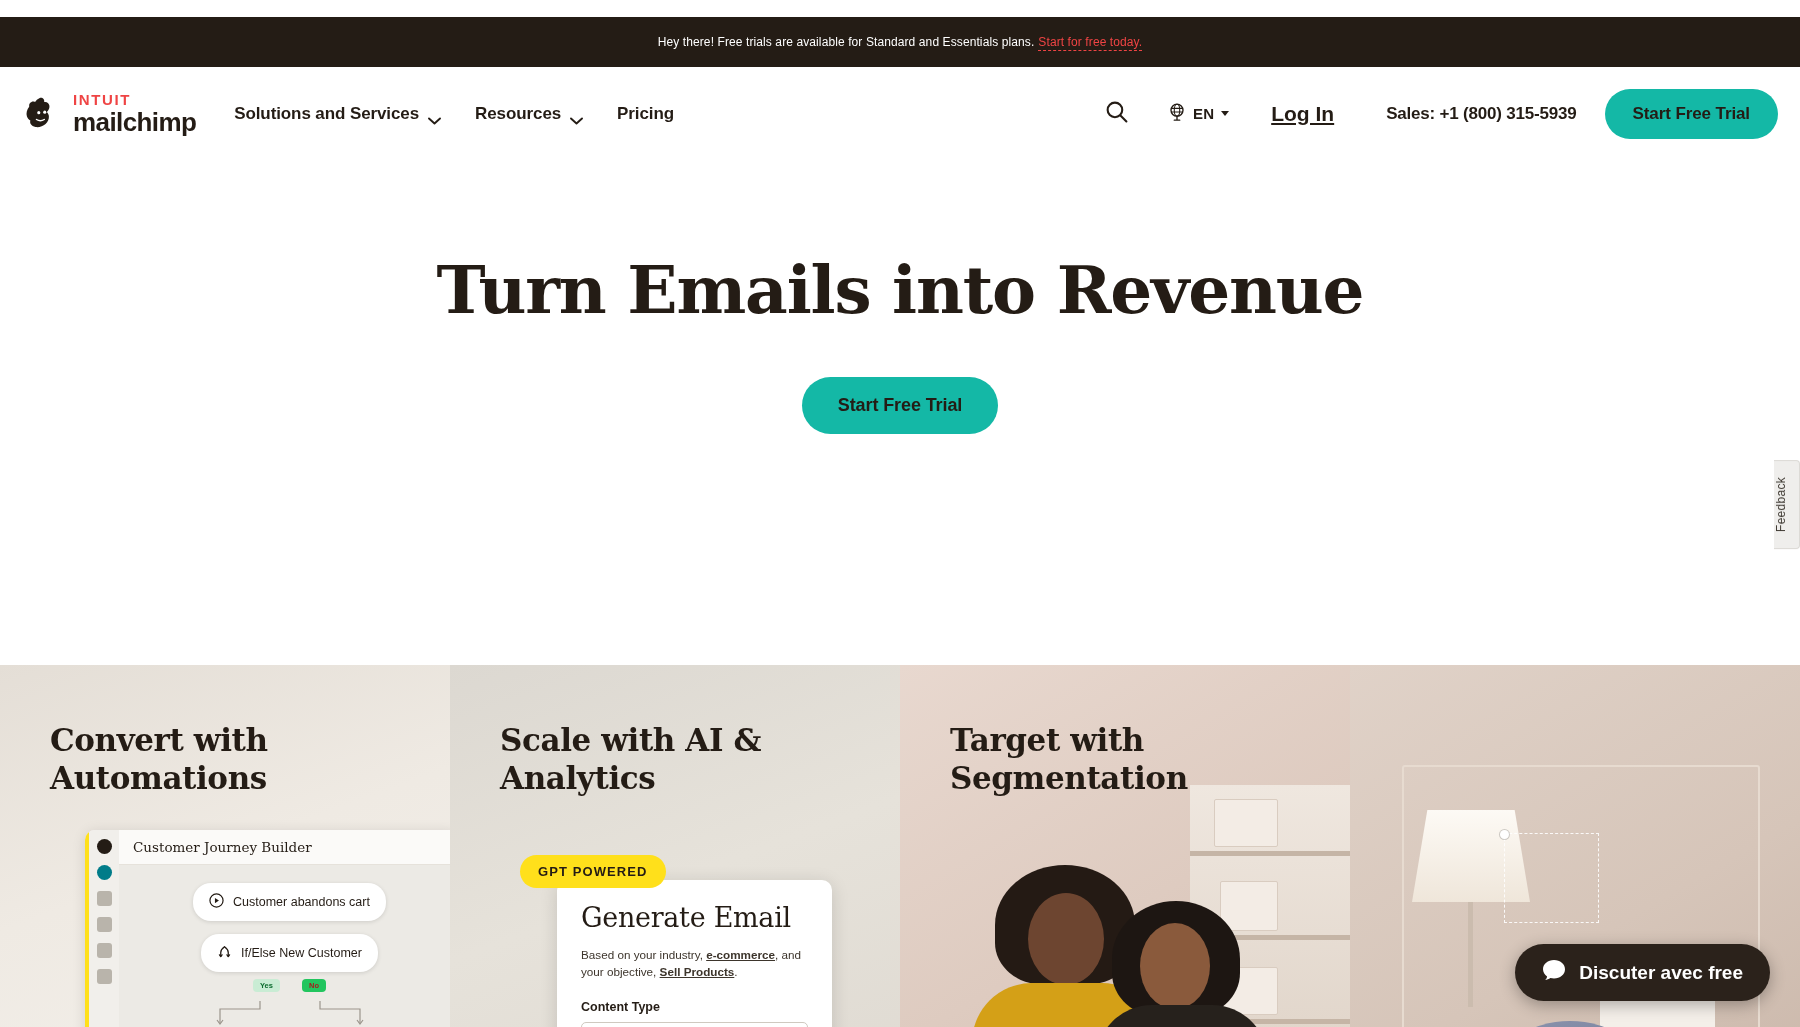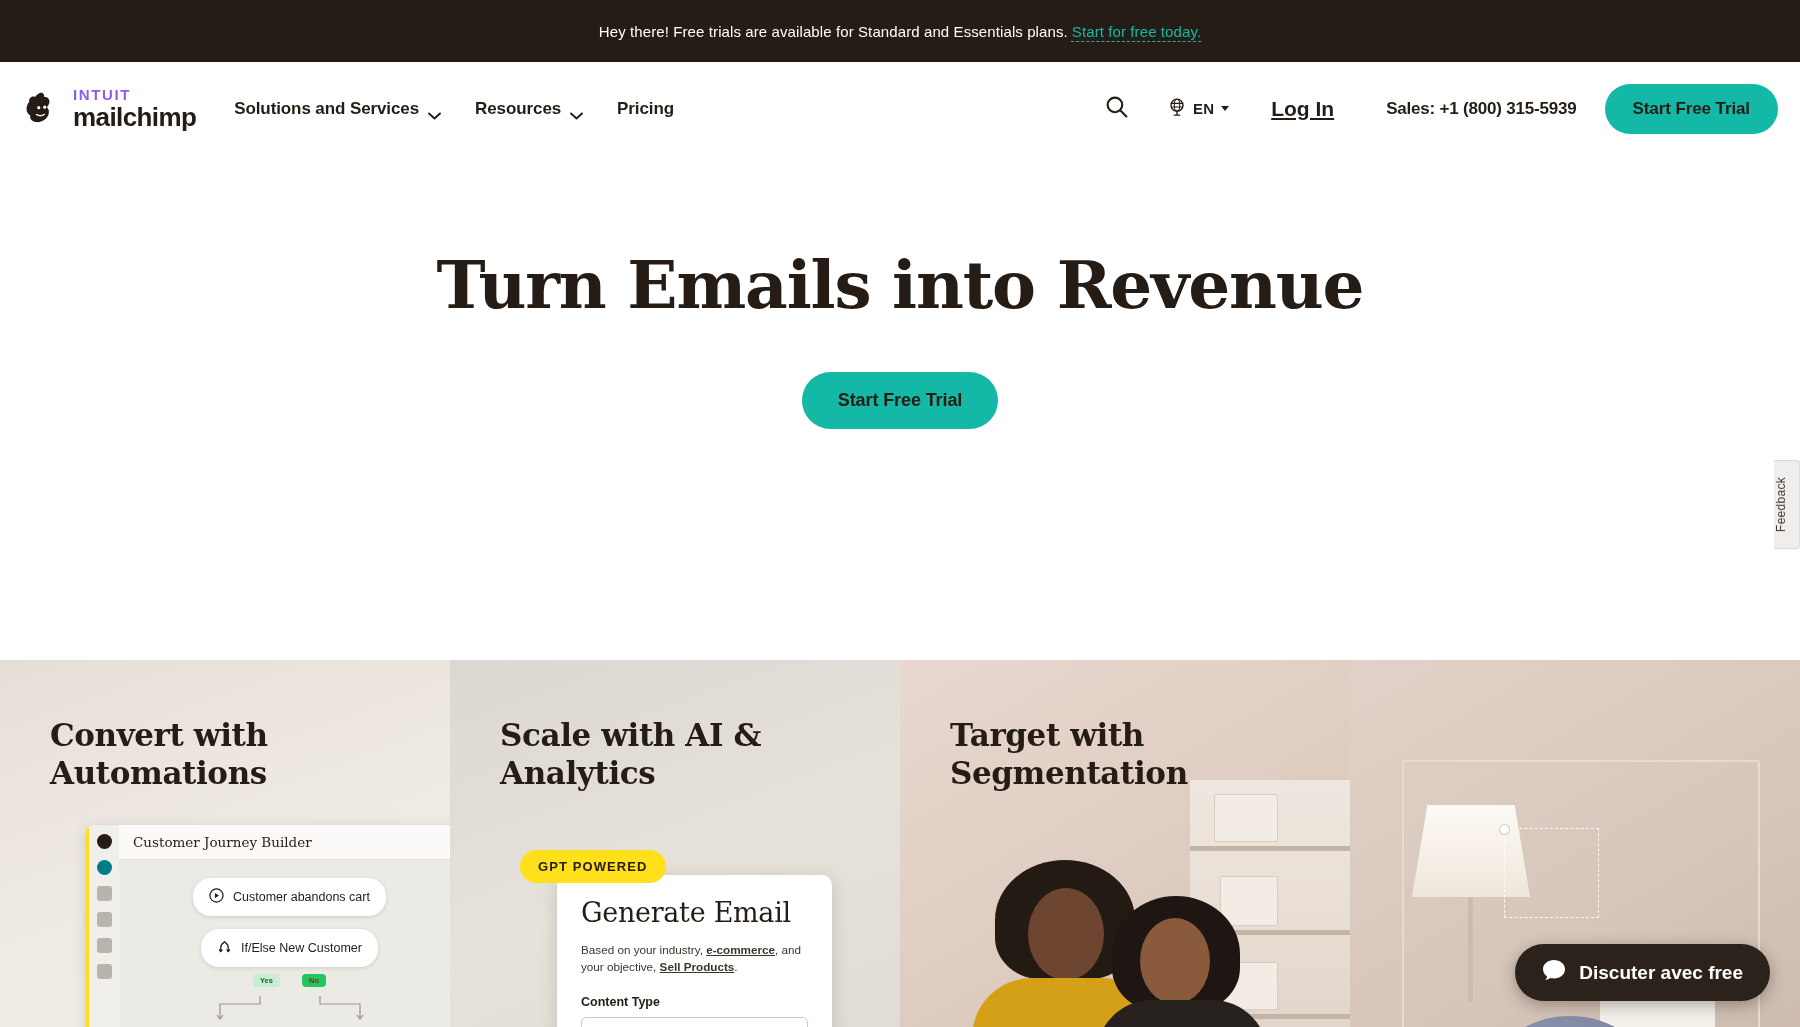--- a/index.html
+++ b/index.html
@@ -6,40 +6,40 @@
   html,body { width:1800px; height:1027px; overflow:hidden; }
   body {
     font-family:"Liberation Sans", sans-serif;
     background:#ffffff;
     color:#241c15;
     -webkit-font-smoothing:antialiased;
   }
 
   
   .promo-banner{
-    height:62px; background:#241c15; color:#ffffff;
+    height:50px; background:#241c15; color:#ffffff;
     display:flex; align-items:center; justify-content:center;
-    font-size:15px; letter-spacing:.1px;
+    font-size:12px; letter-spacing:.1px;margin-top:17px;
   }
   .promo-banner .promo-text{ white-space:pre; }
   .promo-link{
-    color:#14b8a6; text-decoration:underline;
+    color:#ef4444; text-decoration:underline;
     text-decoration-style:dashed; text-underline-offset:4px;
     text-decoration-thickness:1px; cursor:pointer; margin-left:4px;
   }
 
   
   header.site-header{
     height:93px; background:#fff; display:flex; align-items:center;
     padding:0 22px 0 20px; position:relative;
   }
   .logo-wrap{ display:flex; align-items:center; gap:9px; margin-right:38px; cursor:pointer; }
   .logo-mark{ width:44px; height:44px; flex:0 0 44px; }
   .logo-word{ display:flex; flex-direction:column; line-height:1; }
-  .logo-intuit{ font-size:15px; font-weight:700; letter-spacing:1.6px; color:#8b5cf6; }
+  .logo-intuit{ font-size:15px; font-weight:700; letter-spacing:1.6px; color:#ef4444; }
   .logo-mc{ font-size:26px; font-weight:700; letter-spacing:-.6px; color:#241c15; margin-top:2px; }
 
   nav.main-nav{ display:flex; align-items:center; gap:34px; }
   .nav-item{
     display:flex; align-items:center; gap:9px; font-size:17px; font-weight:700;
     color:#241c15; cursor:pointer; letter-spacing:-.1px; padding:6px 0;
   }
   .chev{ width:13px; height:8px; display:block; }
 
   .header-right{ margin-left:auto; display:flex; align-items:center; gap:0; }

